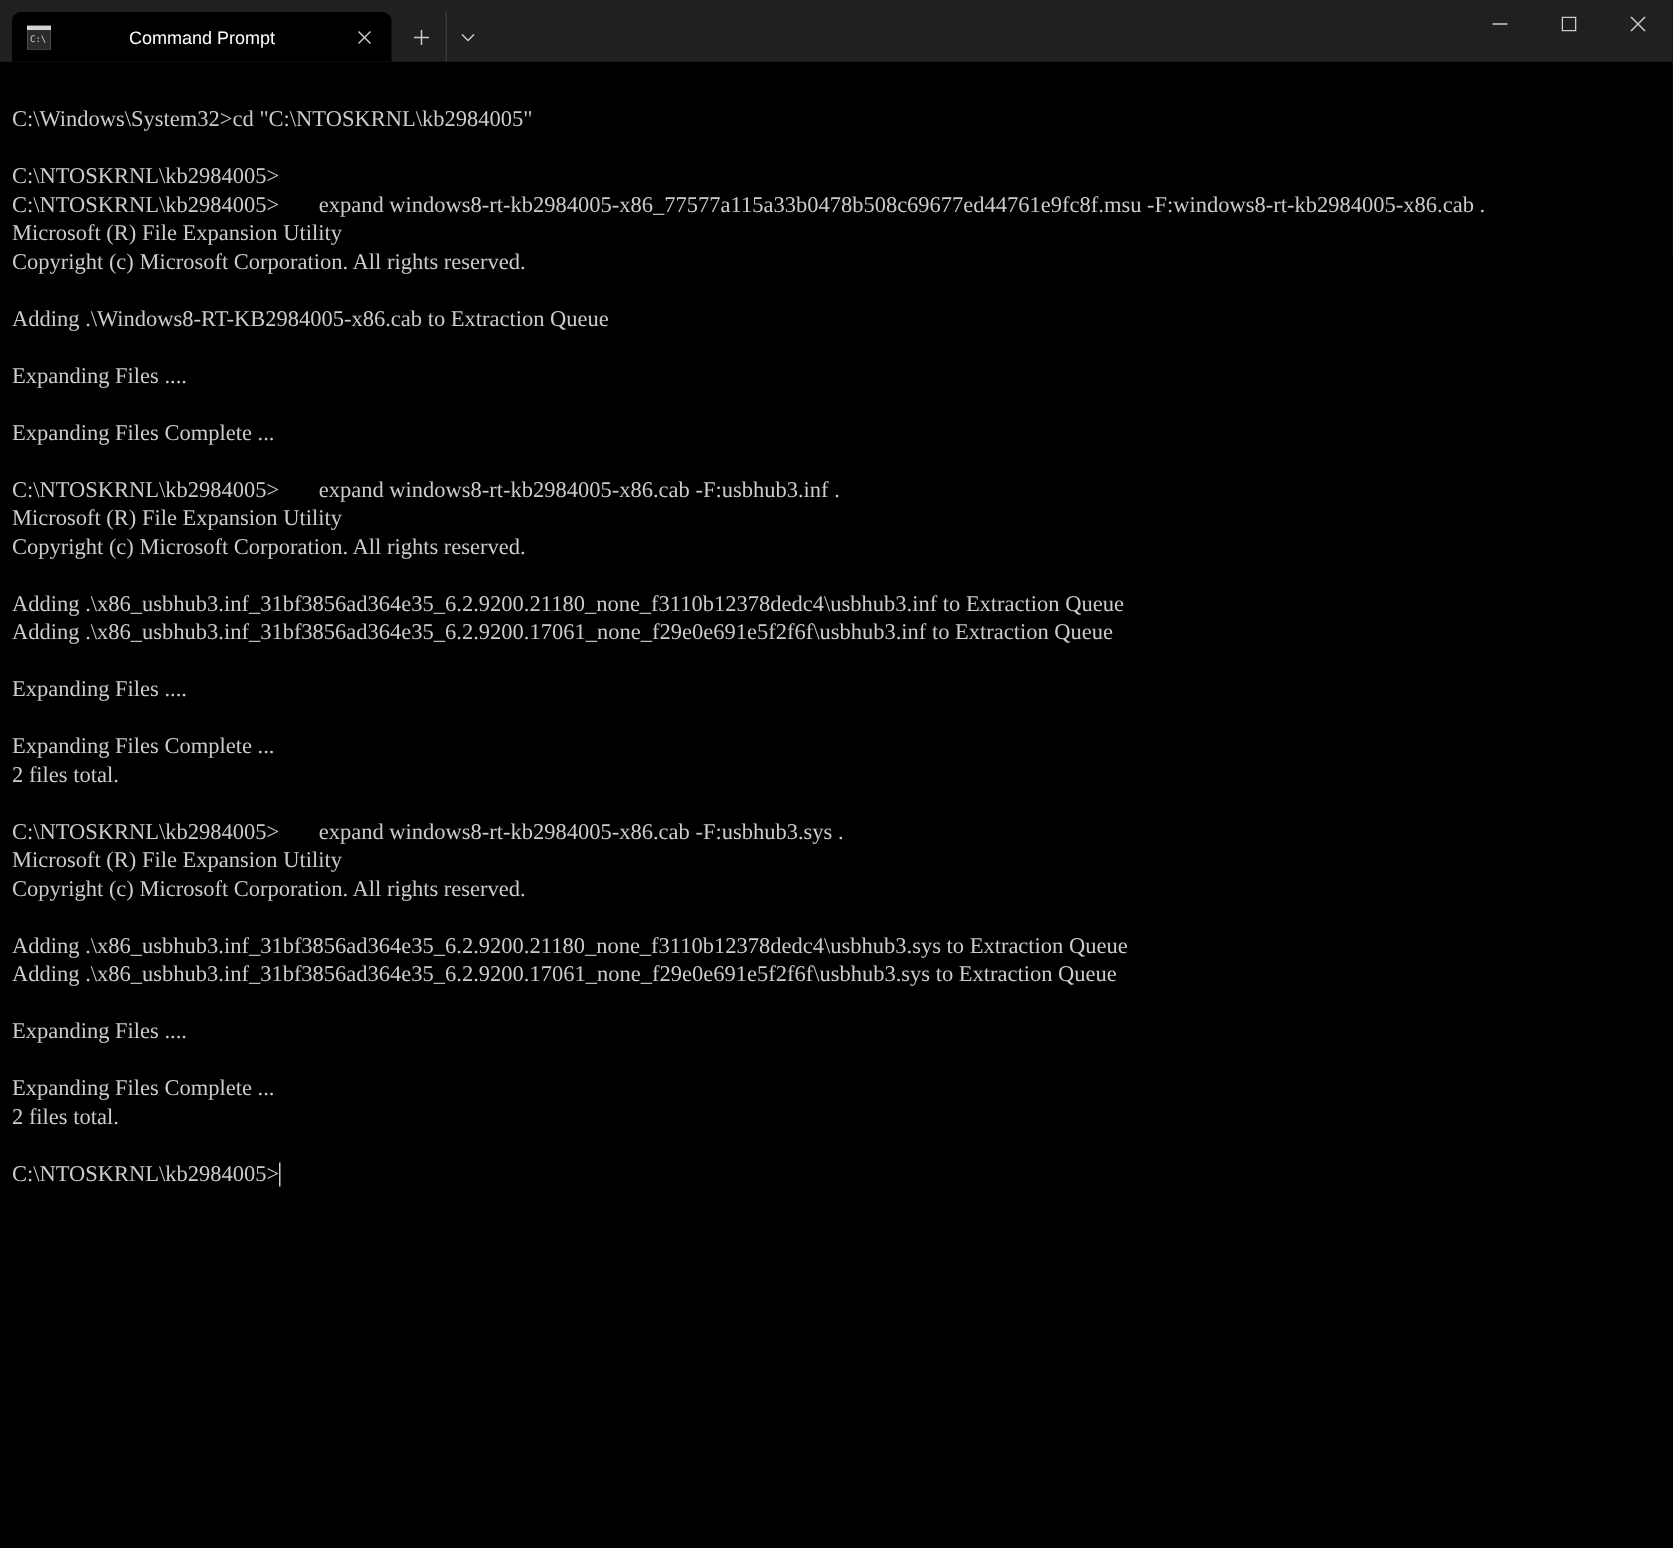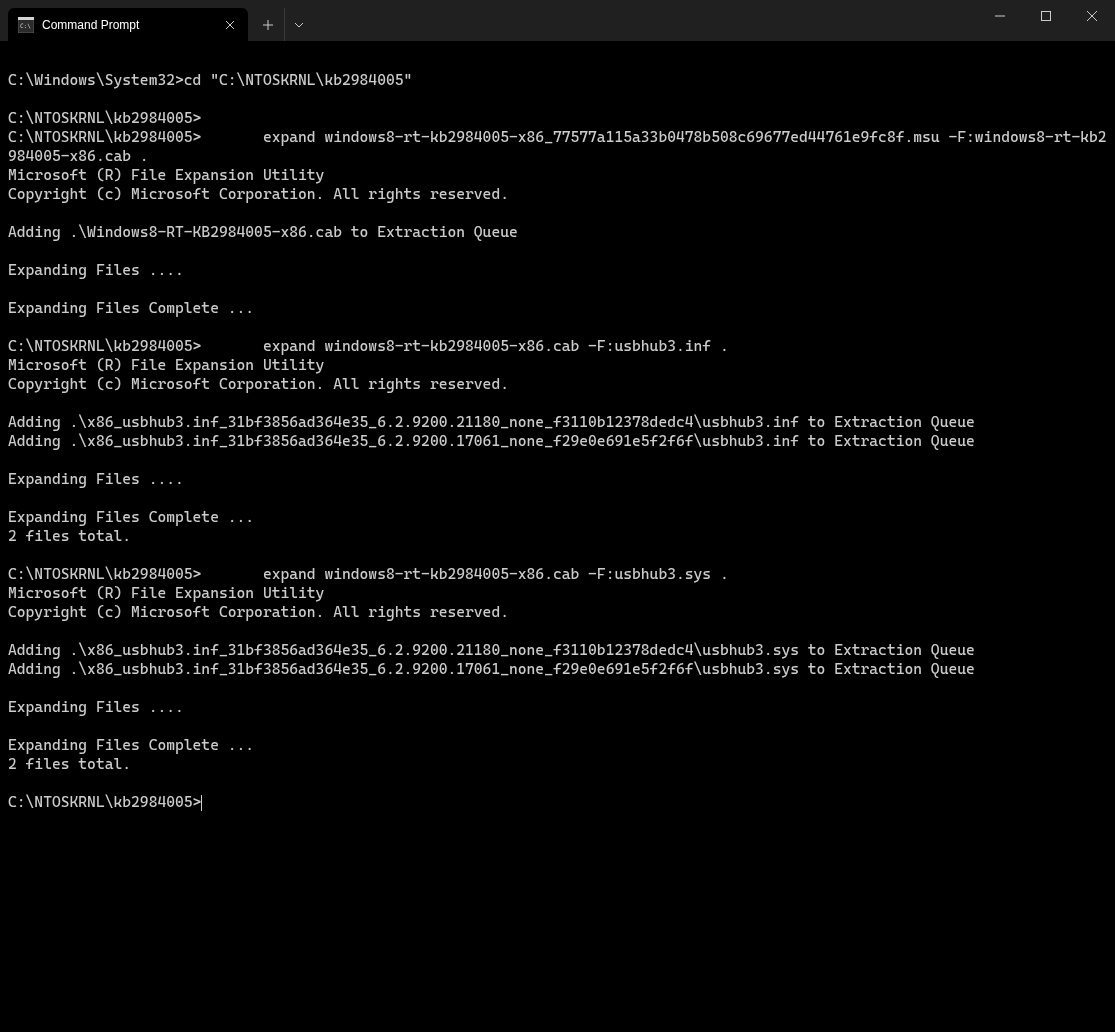--- a/index.html
+++ b/index.html
@@ -27,20 +27,21 @@
       height: 33px;
       background: #000000;
       border-top-left-radius: 6px;
       border-top-right-radius: 6px;
       display: flex;
       align-items: center;
       padding: 0 10px;
       min-width: 240px;
       color: #ffffff;
       font-size: 12px;
+      gap: 44px;
     }
     .tab-icon {
       width: 16px;
       height: 16px;
       margin-right: 8px;
       display: flex;
       align-items: center;
       justify-content: center;
     }
     .tab-icon svg {
@@ -109,20 +110,21 @@
       font-family: 'Cascadia Mono', 'Consolas', monospace;
       font-size: 15px;
       line-height: 19px;
       color: #cccccc;
       white-space: pre-wrap;
       word-break: break-all;
       overflow: hidden;
     }
     .terminal-line {
       display: block;
+      font-family: Liberation Serif, serif;
     }
     .cursor {
       display: inline-block;
       width: 1px;
       height: 16px;
       background: #cccccc;
       vertical-align: text-bottom;
       margin-left: 0px;
     }
   </style>

